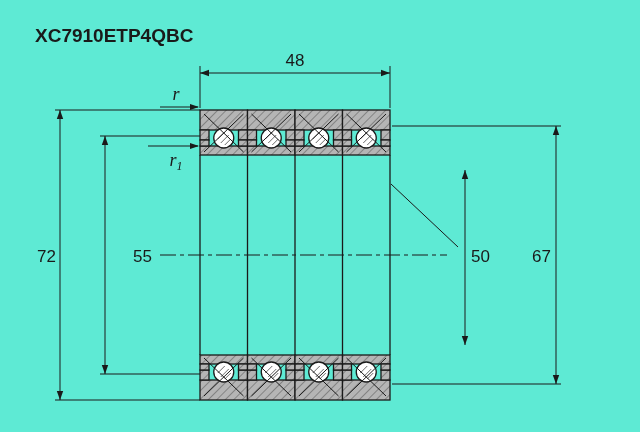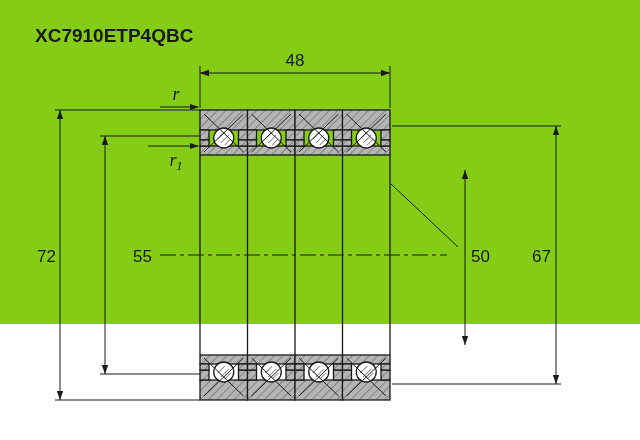--- a/index.html
+++ b/index.html
@@ -7,22 +7,22 @@
     padding: 0;
     background: #ffffff;
     width: 640px;
     height: 440px;
     overflow: hidden;
     font-family: "Liberation Sans", sans-serif;
   }
   #stage {
     position: relative;
     width: 640px;
-    height: 324px;
-    background: #84cc16;
+    height: 432px;
+    background: #5eead4;
   }
   svg { display: block; }
   text {
     font-family: "Liberation Sans", sans-serif;
     fill: #1a1a1a;
   }
   .dim-text { font-size: 17px; }
   .title-text { font-size: 19px; font-weight: bold; }
   .fillet-text {
     font-family: "Liberation Serif", serif;

